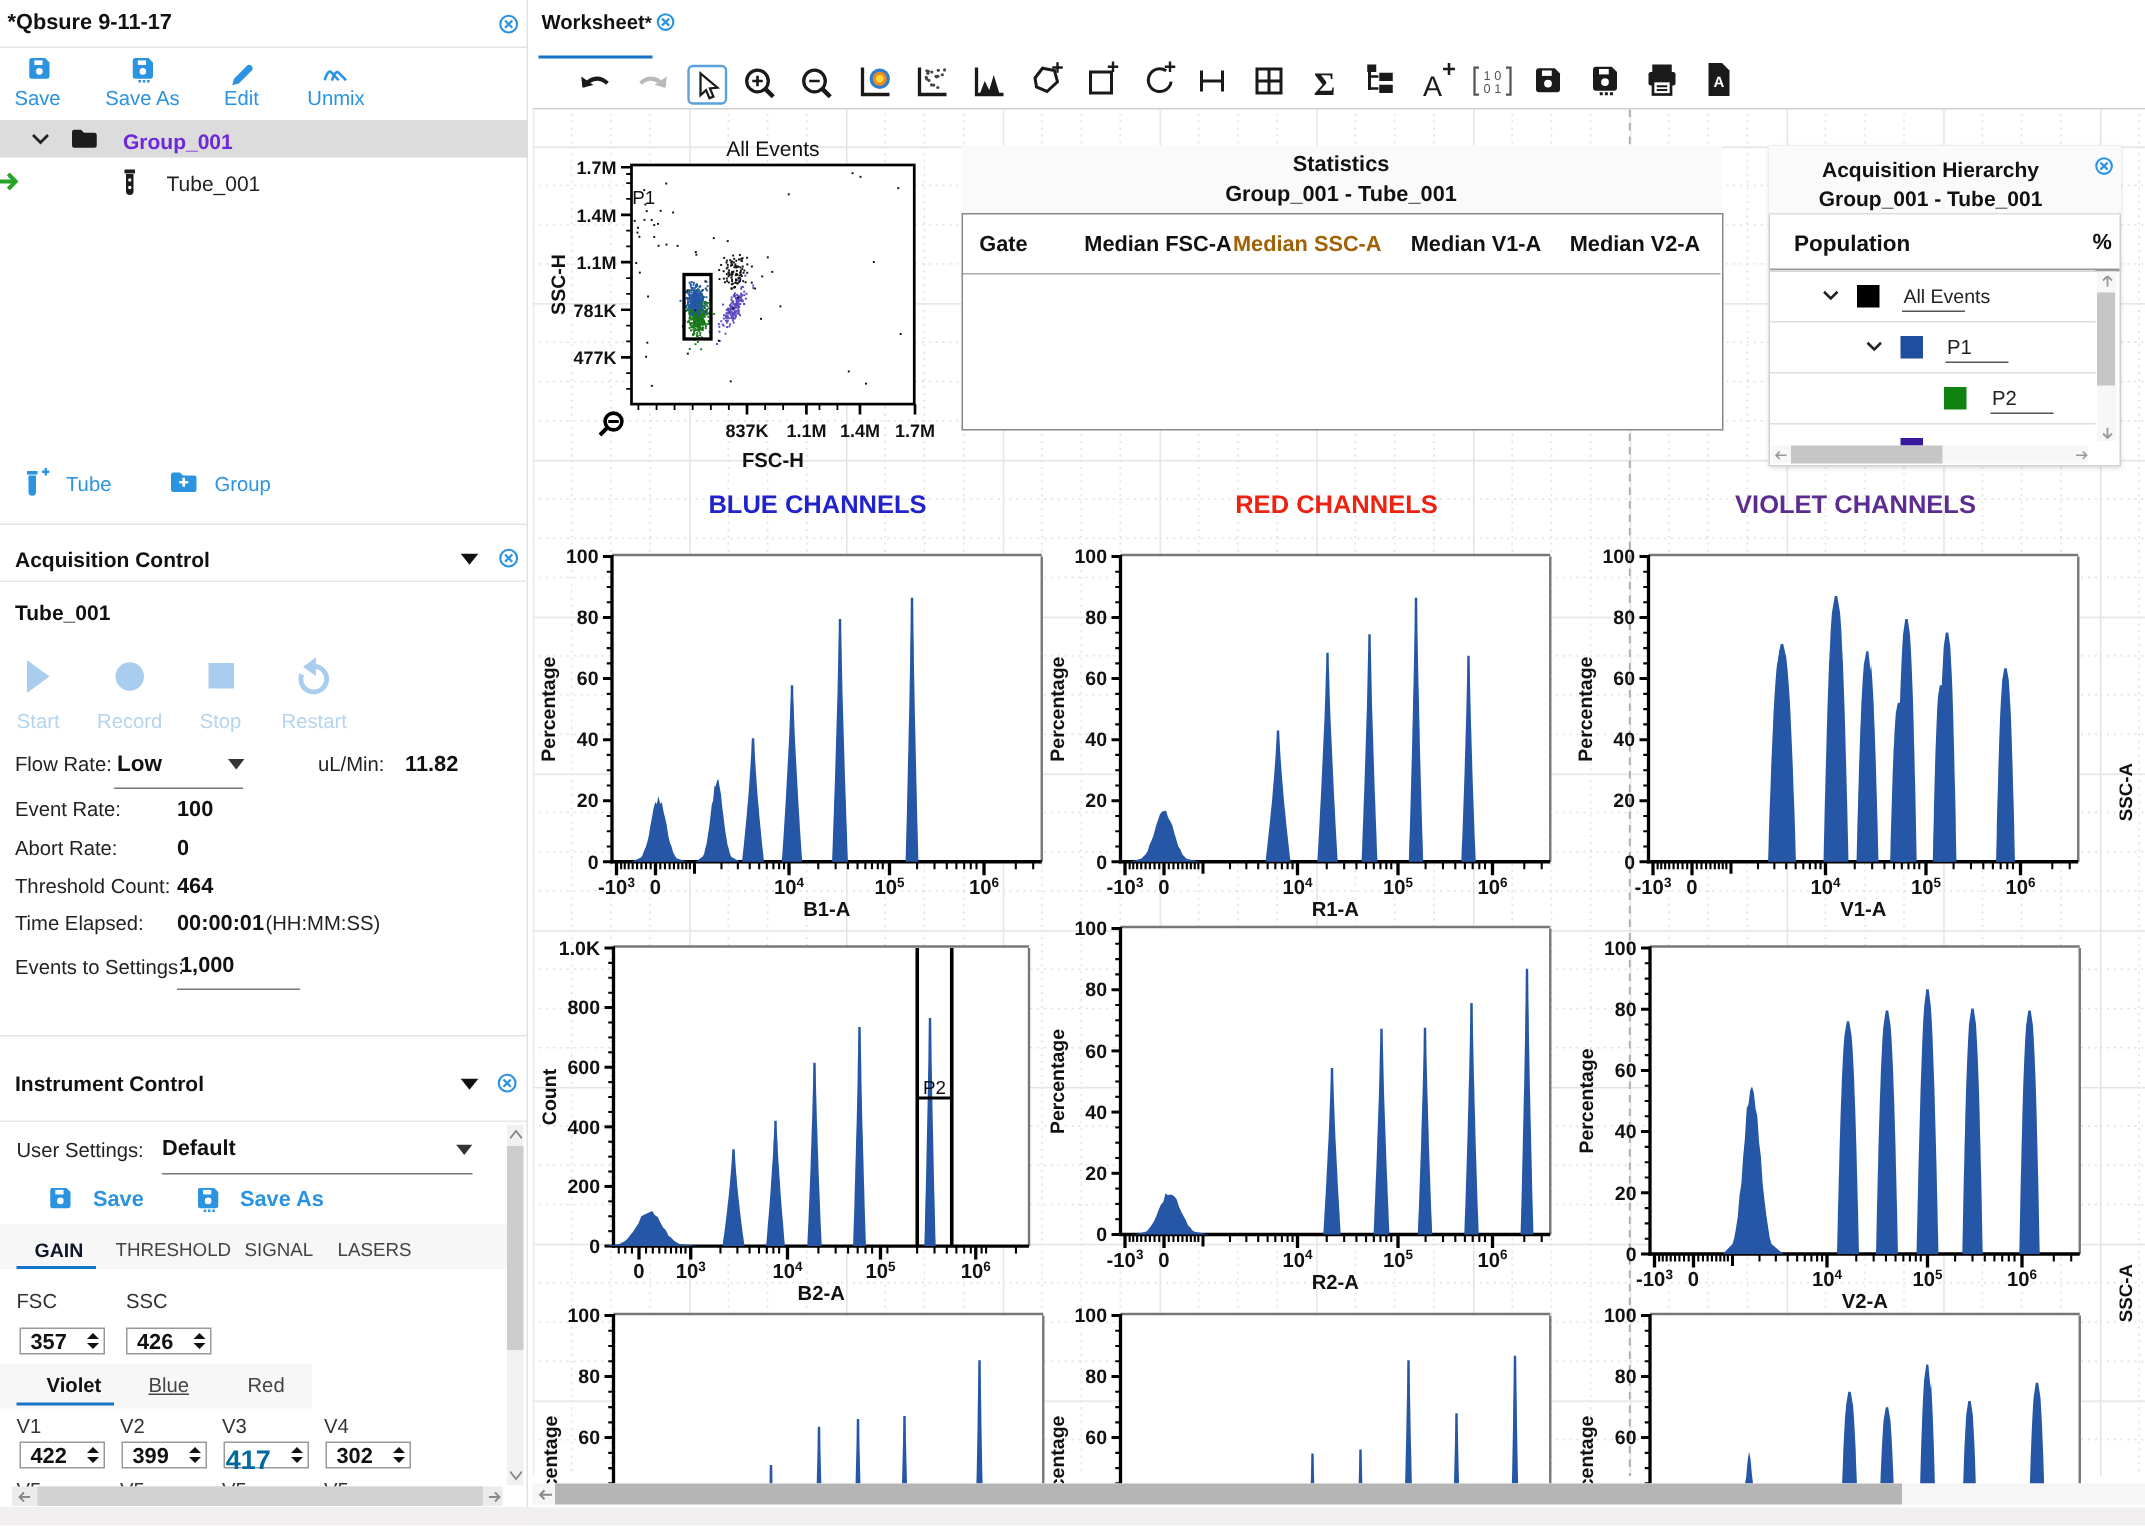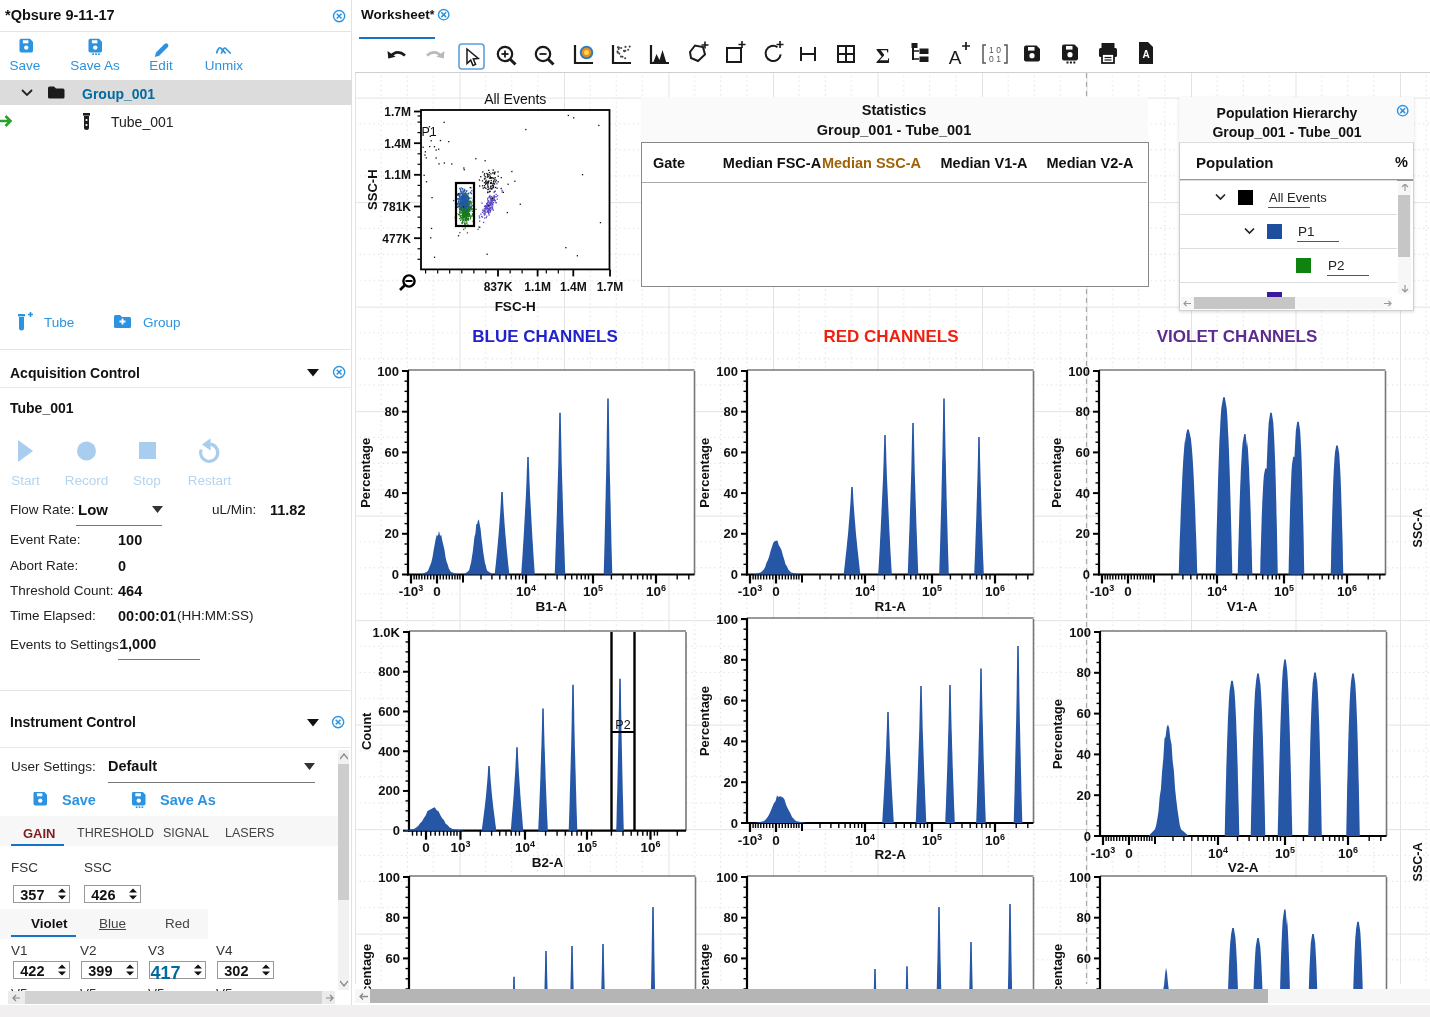--- a/index.html
+++ b/index.html
@@ -37,21 +37,21 @@
 <div class="abs blue lbl" style="left:95px;top:58px;transform:translateX(-50%);font-size:13.5px;">Save As</div>
 <div class="abs blue lbl" style="left:161px;top:58px;transform:translateX(-50%);font-size:13.5px;">Edit</div>
 <div class="abs blue lbl" style="left:224px;top:58px;transform:translateX(-50%);font-size:13.5px;">Unmix</div>
 <div class="abs" style="left:0;top:80px;width:352px;height:25px;background:#dcdcdc;"></div>
 <svg class="abs" style="left:21px;top:88px" width="12" height="9">
       <path d="M1,2 l5,5 l5,-5" fill="none" stroke="#222" stroke-width="1.8"></path>
     </svg>
 <svg class="abs" style="left:47px;top:85px" width="18" height="15">
       <path d="M1,3 q0,-1.5 1.5,-1.5 h4.5 l2,2 h7 q1.5,0 1.5,1.5 v7 q0,1.5 -1.5,1.5 h-13.5 q-1.5,0 -1.5,-1.5 z" fill="#1c1c1c"></path>
     </svg>
-<div class="abs b lbl" style="left:82px;top:86px;font-size:14px;color:#0369a1;">Group_001</div>
+<div class="abs b lbl" style="left:82px;top:86px;font-size:14px;color:#6d28d9;">Group_001</div>
 <svg class="abs" style="left:0;top:114px" width="15" height="14">
       <path d="M0,7 h10 m-4.5,-5 l5,5 l-5,5" fill="none" stroke="#27a327" stroke-width="2.6"></path>
     </svg>
 <svg class="abs" style="left:81px;top:112px" width="11" height="20">
       <rect x="2" y="1" width="7" height="2.6" fill="#1c1c1c"></rect>
       <path d="M3,4 h5 v11.5 q0,2.5 -2.5,2.5 q-2.5,0 -2.5,-2.5 z" fill="#1c1c1c"></path>
       <circle cx="5.5" cy="8" r="1.1" fill="#fff"></circle>
       <circle cx="5.5" cy="13" r="1.1" fill="#fff"></circle>
     </svg>
 <div class="abs lbl" style="left:111px;top:114px;font-size:14px;color:#222;">Tube_001</div>
@@ -131,21 +131,21 @@
 <path d="M99,1.6875 q0,-2 1.6875,-2 h8.859375 l2.953125,2.953125 v8.859375 q0,2 -1.6875,2 h-10.125 q-1.6875,0 -1.6875,-1.6875 z" fill="#2b93df"></path>
       <circle cx="105.75" cy="8.60625" r="2.19375" fill="#fff"></circle>
       <rect x="102.375" y="1.265625" width="5.484375" height="3.0375" fill="#fff"></rect>
       <rect x="102.796875" y="14.34375" width="1.6875" height="1.6875" fill="#2b93df"></rect>
       <rect x="105.665625" y="14.34375" width="1.6875" height="1.6875" fill="#2b93df"></rect>
       <rect x="108.534375" y="14.34375" width="1.6875" height="1.6875" fill="#2b93df"></rect>
 </svg>
 <div class="abs blue b lbl" style="left:62px;top:792px;font-size:14.5px;">Save</div>
 <div class="abs blue b lbl" style="left:160px;top:792px;font-size:14.5px;">Save As</div>
 <div class="abs" style="left:0;top:816px;width:340px;height:30px;background:#f7f7f7;"></div>
-<div class="abs b lbl" style="left:23px;top:826px;font-size:13px;color:#7f1d1d;">GAIN</div>
+<div class="abs b lbl" style="left:23px;top:826px;font-size:13px;color:#0f172a;">GAIN</div>
 <div class="abs lbl" style="left:77px;top:826px;font-size:12.5px;color:#444;">THRESHOLD</div>
 <div class="abs lbl" style="left:163px;top:826px;font-size:12.5px;color:#444;">SIGNAL</div>
 <div class="abs lbl" style="left:225px;top:826px;font-size:12.5px;color:#444;">LASERS</div>
 <div class="abs" style="left:11px;top:844px;width:53px;height:2px;background:#1673c6;"></div>
 <div class="abs lbl" style="left:11px;top:860px;font-size:13.5px;color:#333;">FSC</div>
 <div class="abs lbl" style="left:84px;top:860px;font-size:13.5px;color:#333;">SSC</div>
 <div class="abs" style="left:12.5px;top:884.5px;width:57px;height:18px;border:1px solid #999;background:#fff;"></div>
 <div class="abs b lbl" style="left:44.5px;top:886.5px;font-size:14.5px;color:#111;transform:translateX(-100%);">357</div>
 <svg class="abs" style="left:56.5px;top:887.5px" width="10" height="12">
       <path d="M1,4.6 l4,-4 l4,4 z" fill="#111"></path>
@@ -2198,21 +2198,21 @@
 <div class="abs b lbl" style="left:894px;top:122px;transform:translateX(-50%);font-size:14.5px;color:#111;">Group_001 - Tube_001</div>
 <div class="abs" style="left:640.6px;top:141.6px;width:508px;height:145px;background:#fff;border:1.4px solid #888;"></div>
 <div class="abs" style="left:642px;top:181.5px;width:505px;height:1.4px;background:#aaa;"></div>
 <div class="abs b lbl" style="left:669px;top:155px;transform:translateX(-50%);font-size:14.5px;color:#111;">Gate</div>
 <div class="abs b lbl" style="left:756px;top:155px;transform:translateX(-50%);font-size:14.5px;color:#111;padding-left:32px;">Median FSC-A</div>
 <div class="abs b lbl" style="left:871.5px;top:155px;transform:translateX(-50%);font-size:14.5px;color:#a16207;">Median SSC-A</div>
 <div class="abs b lbl" style="left:984px;top:155px;transform:translateX(-50%);font-size:14.5px;color:#111;">Median V1-A</div>
 <div class="abs b lbl" style="left:1090px;top:155px;transform:translateX(-50%);font-size:14.5px;color:#111;">Median V2-A</div>
 <div class="abs" style="left:1179px;top:97px;width:235px;height:214px;background:#fff;border:1px solid #d0d0d0;box-shadow:0 1px 3px rgba(0,0,0,0.15);"></div>
 <div class="abs" style="left:1179px;top:97px;width:235px;height:46px;background:#fafafa;border-bottom:1px solid #ddd;"></div>
-<div class="abs b lbl" style="left:1287px;top:105px;transform:translateX(-50%);font-size:14px;color:#111;">Population Hierarchy</div>
+<div class="abs b lbl" style="left:1287px;top:105px;transform:translateX(-50%);font-size:14px;color:#111;">Acquisition Hierarchy</div>
 <div class="abs b lbl" style="left:1287px;top:124px;transform:translateX(-50%);font-size:14px;color:#111;">Group_001 - Tube_001</div>
 <svg class="abs" style="left:1396px;top:104px" width="13" height="13">
       <circle cx="6.7" cy="6.7" r="5.2" fill="none" stroke="#2b93df" stroke-width="1.4"></circle>
       <path d="M4.300000000000001,4.300000000000001 l4.8,4.8 m0,-4.8 l-4.8,4.8" stroke="#2b93df" stroke-width="1.5"></path>
     </svg>
 <div class="abs b lbl" style="left:1196px;top:154px;font-size:15px;color:#111;text-align:center;">Population</div>
 <div class="abs b lbl" style="left:1395px;top:154px;font-size:14.5px;color:#111;">%</div>
 <div class="abs" style="left:1180px;top:179px;width:233px;height:1.5px;background:#999;"></div>
 <div class="abs" style="left:1180px;top:179.5px;width:217px;height:1px;background:#ddd;"></div>
 <div class="abs" style="left:1180px;top:213.5px;width:217px;height:1px;background:#ddd;"></div>

